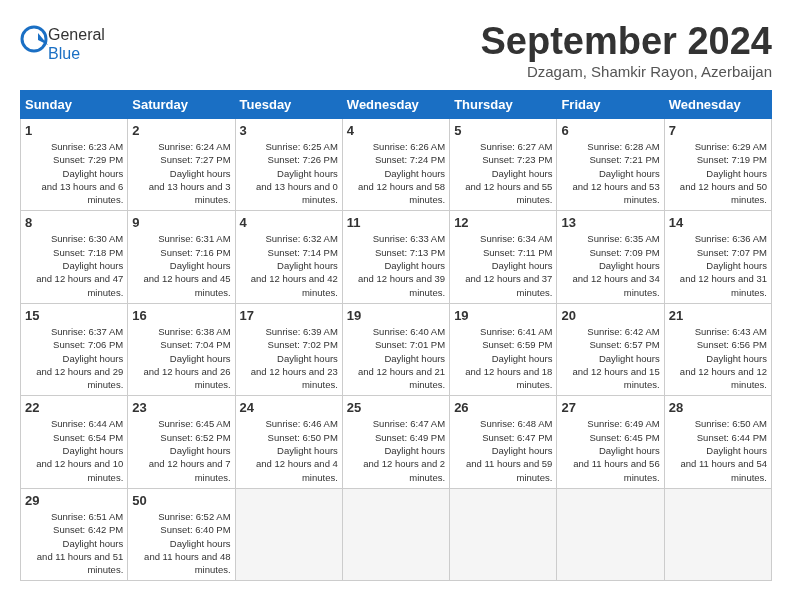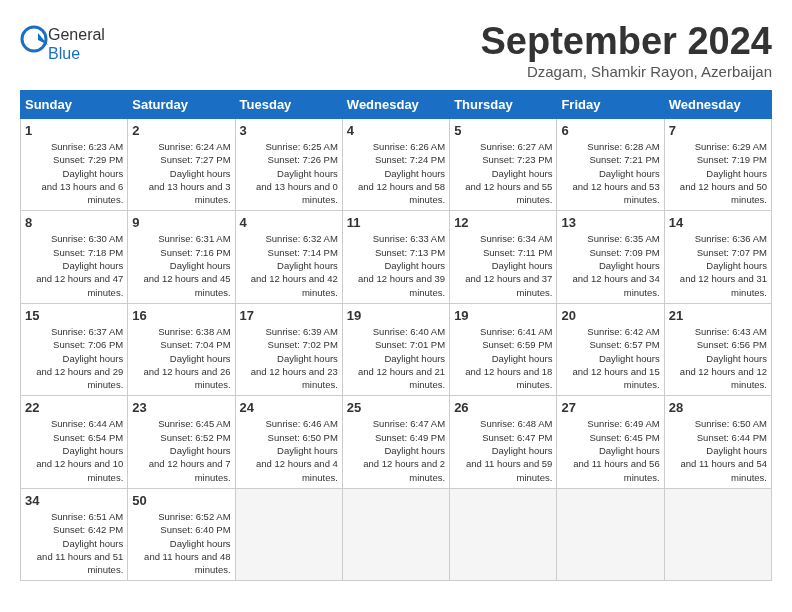--- a/index.html
+++ b/index.html
@@ -362,21 +362,21 @@
         <div class="day-info">
           Sunrise: 6:50 AM<br>
           Sunset: 6:44 PM<br>
           Daylight hours<br>
           and 11 hours and 54 minutes.
         </div>
       </td>
       </tr>
       <tr>
         <td>
-        <span class="day-num">34</span>
+        <span class="day-num">29</span>
         <div class="day-info">
           Sunrise: 6:51 AM<br>
           Sunset: 6:42 PM<br>
           Daylight hours<br>
           and 11 hours and 51 minutes.
         </div>
       </td>
         <td>
         <span class="day-num">50</span>
         <div class="day-info">

